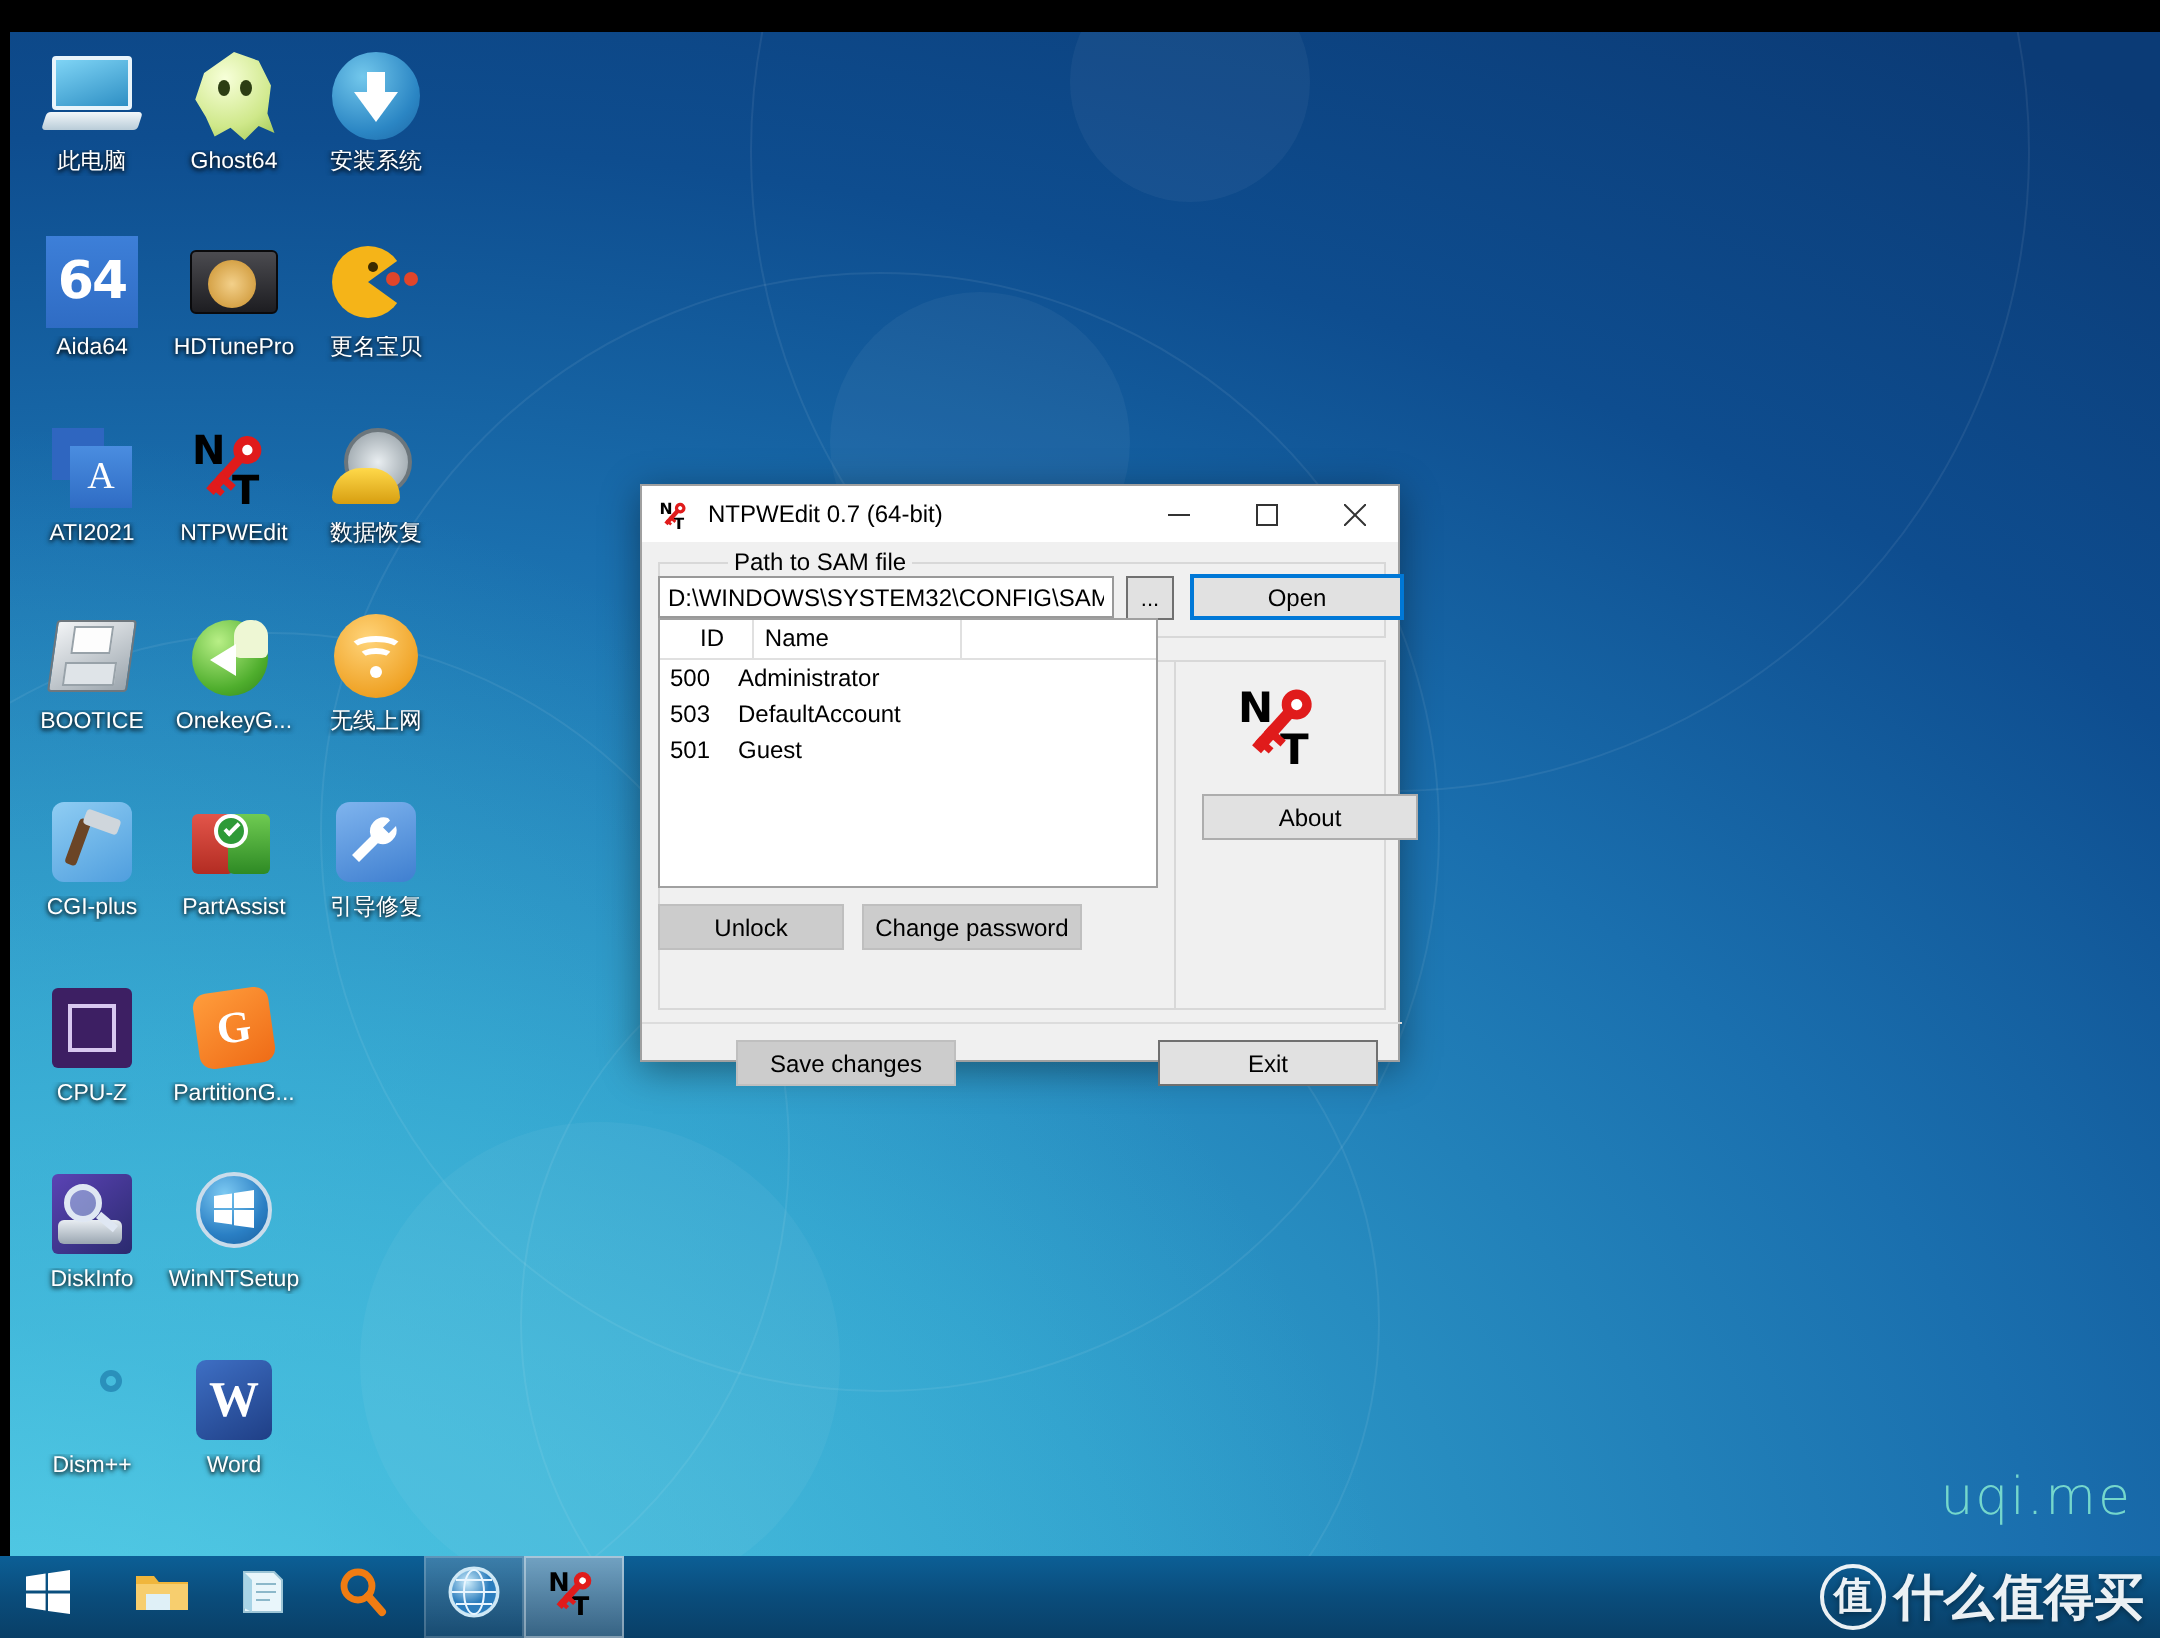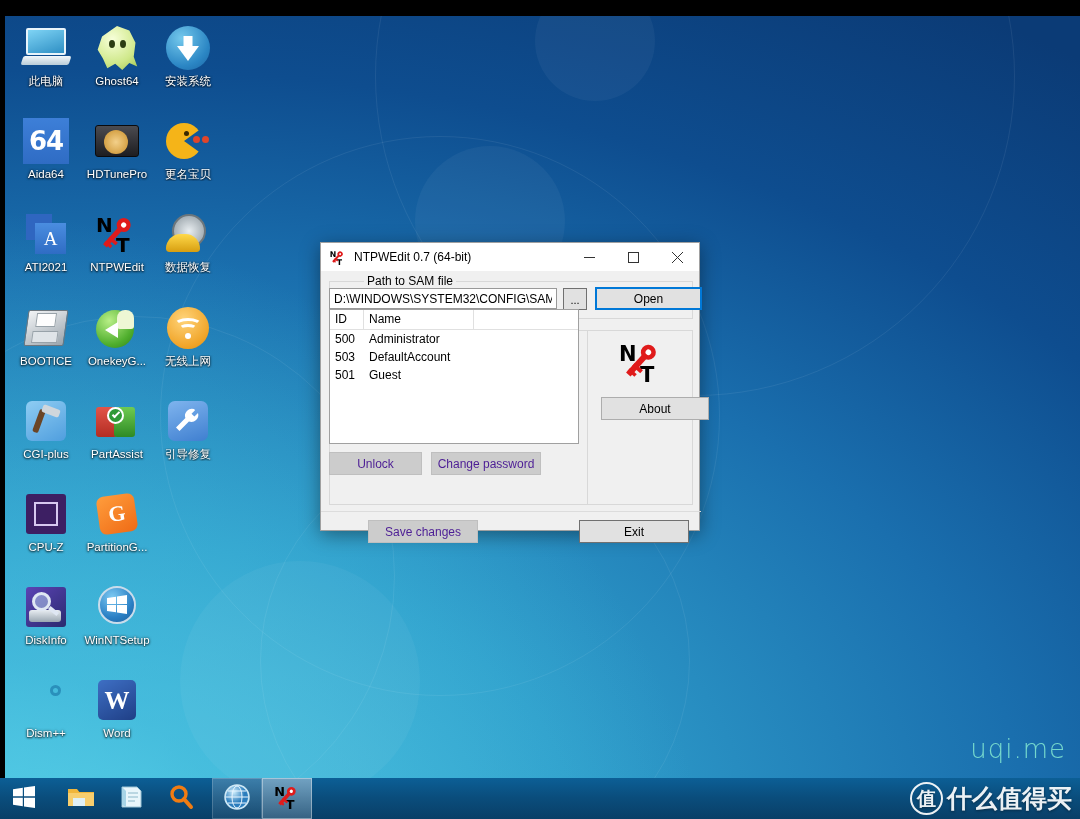--- a/index.html
+++ b/index.html
@@ -109,28 +109,28 @@
     position:absolute; background:#fff; border:1px solid #999;
     font-size:12px; padding:2px 4px; height:21px; line-height:17px;
     font-family:"Liberation Sans",sans-serif;
   }
   .btn{
     position:absolute; background:#e1e1e1; border:1px solid #adadad;
     font-size:12px; display:flex; align-items:center; justify-content:center;
     font-family:"Liberation Sans",sans-serif; color:#000;
   }
   .btn.focused{ border:2px solid #0078d7; background:#e1e1e1; }
-  .btn.disabled{ color:#4c1d95; background:#ccc; border-color:#bfbfbf; }
+  .btn.disabled{ color:#000000; background:#ccc; border-color:#bfbfbf; }
   .btn.light{ background:#e1e1e1; border:1px solid #707070; }
 
   #userlist{
     position:absolute; left:8px; top:38px; width:250px; height:135px;
     background:#fff; border:1px solid #a0a0a0; overflow:hidden;
   }
-  #ulhead{ display:flex; height:20px; border-bottom:1px solid #e0e0e0; font-size:12px; }
+  #ulhead{ display:flex; height:20px; border-bottom:1px solid #e0e0e0; font-size:12px;padding-left:15px; }
   #ulhead .h{ border-right:1px solid #e0e0e0; padding:2px 5px; }
   .urow{ display:flex; font-size:12px; height:18px; align-items:center; }
   .urow .cid{ width:34px; padding-left:5px; }
   .urow .cname{ padding-left:5px; }
 
   
   #taskbar{
     position:absolute; left:0; bottom:0; width:1080px; height:41px;
     background:linear-gradient(#0c5f96 0%,#0a4d7c 48%,#093f67 100%);
     display:flex; align-items:center;

